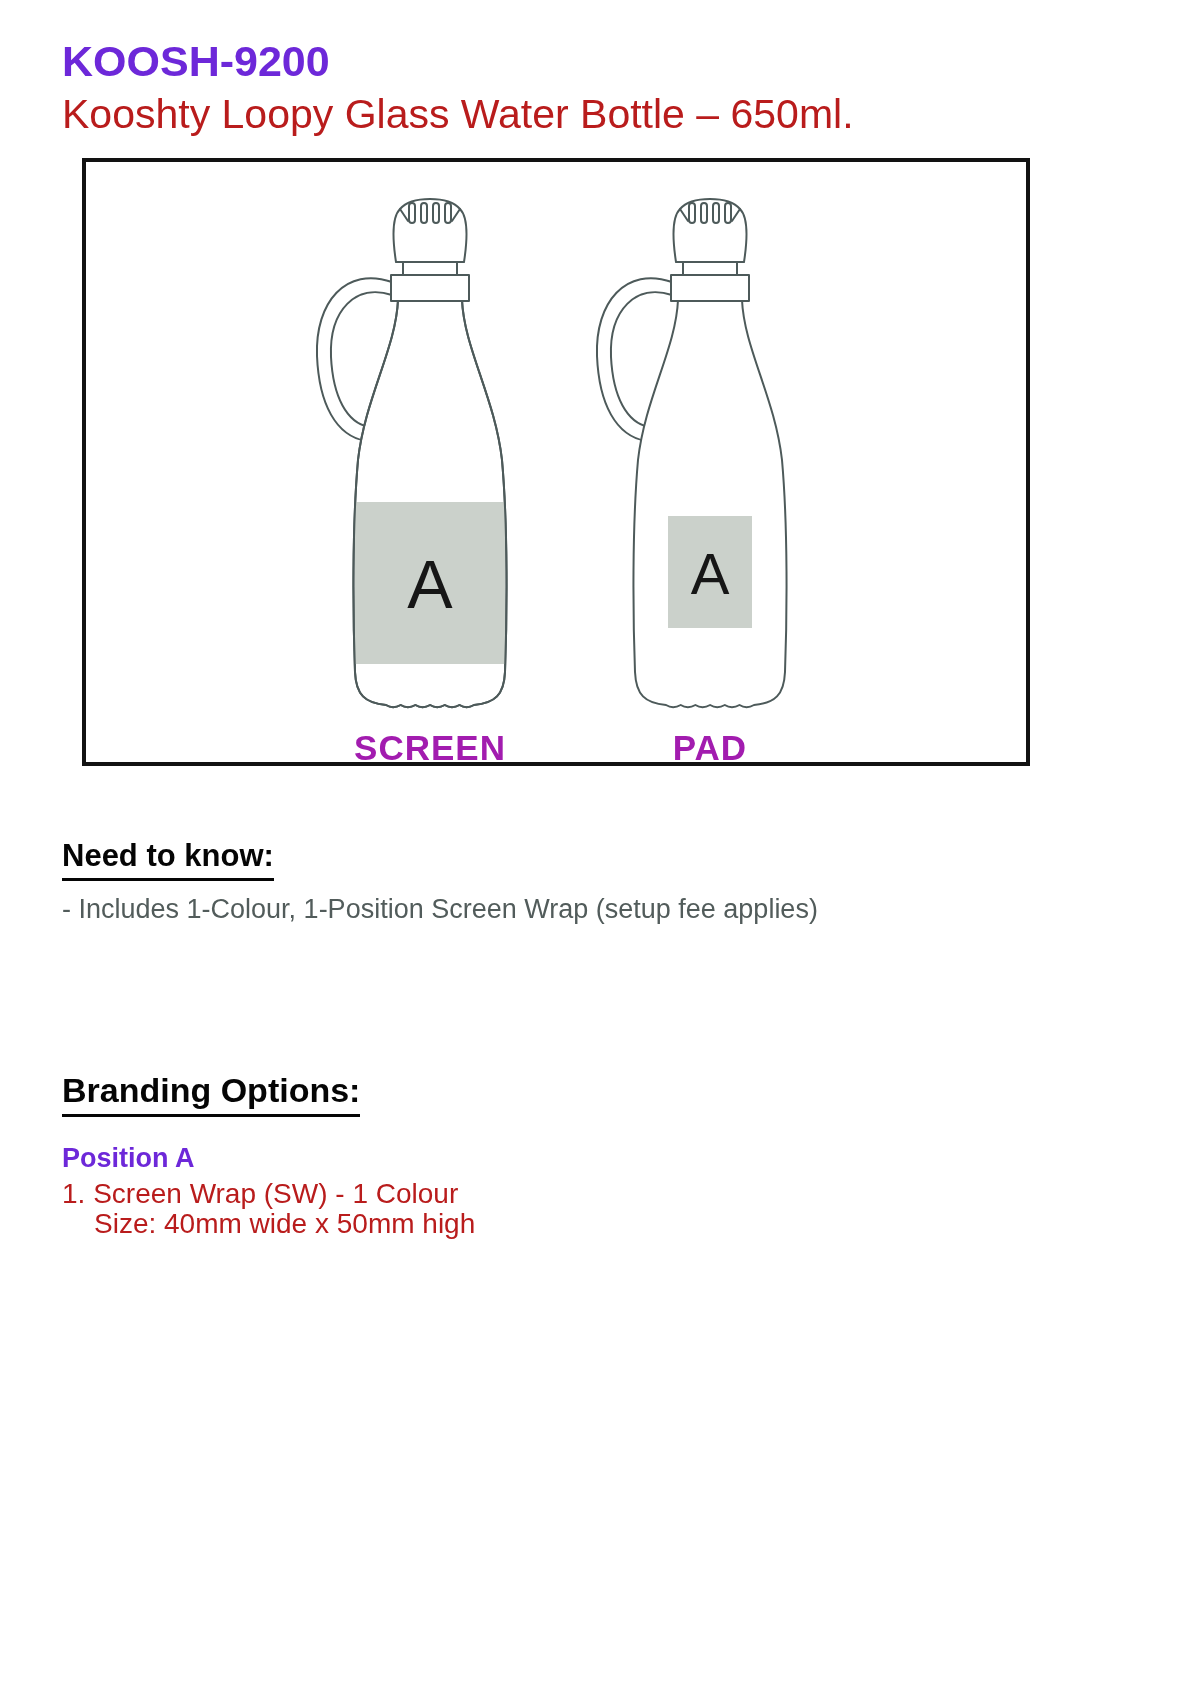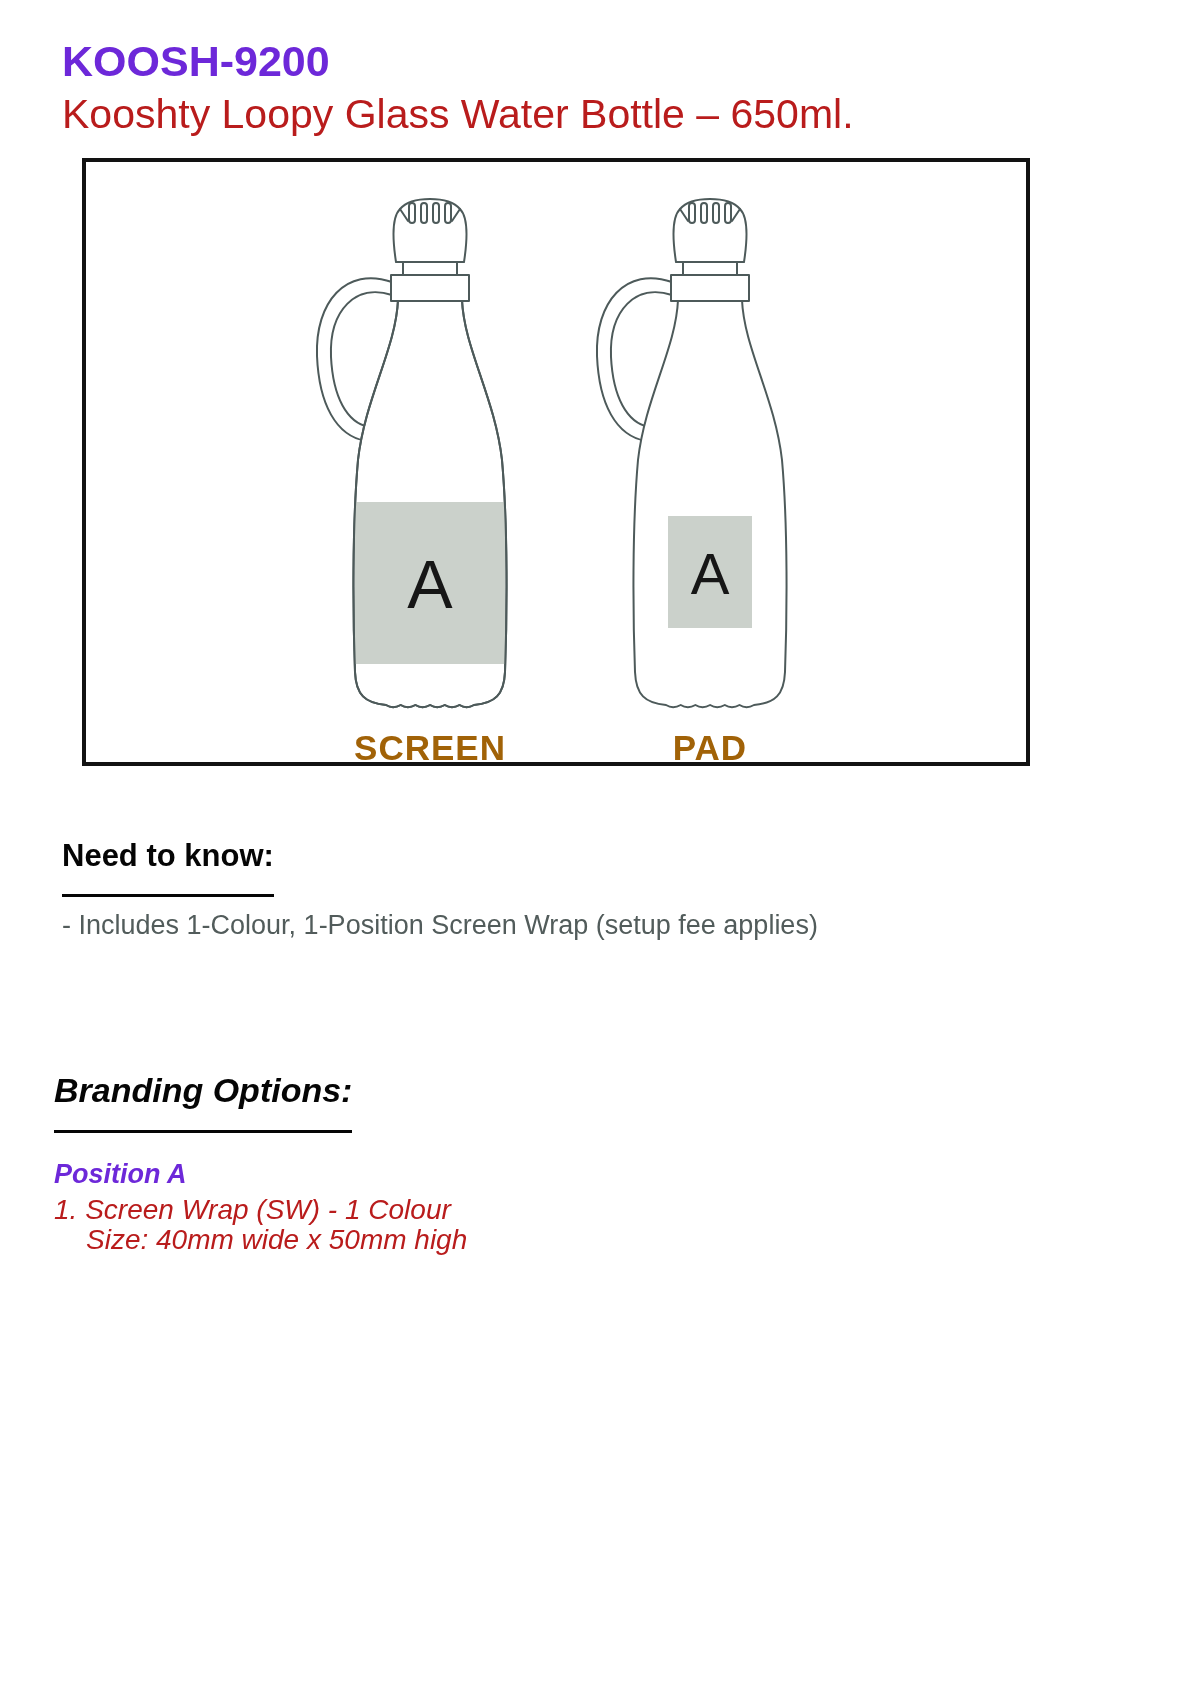--- a/index.html
+++ b/index.html
@@ -54,21 +54,21 @@
     display: flex;
     flex-direction: column;
     align-items: center;
   }
   .bottle-figure.screen { left: 224px; }
   .bottle-figure.pad   { left: 504px; }
   .bottle-figure figcaption {
     margin-top: 16px;
     font-size: 35px;
     font-weight: bold;
-    color: #a16207;
+    color: #a21caf;
     letter-spacing: 1px;
     line-height: 32px;
     text-align: right;
   }
   svg .ln { fill: none; stroke: #4d5a5a; stroke-width: 2; stroke-linecap: round; stroke-linejoin: round; }
   svg .fw { fill: #ffffff; stroke: #4d5a5a; stroke-width: 2; stroke-linejoin: round; }
   svg .restroke { fill: none; stroke: #4d5a5a; stroke-width: 2; stroke-linejoin: round; }
   svg .brand { stroke: none; }
   svg .pos-letter {
     font-family: "Liberation Sans", sans-serif;
@@ -78,31 +78,31 @@
   
   .need { position: absolute; left: 62px; top: 838px; }
   .section-heading {
     display: inline-block;
     margin: 0;
     font-size: 31px;
     font-weight: bold;
     color: #050505;
     line-height: 36px;
     border-bottom: 3px solid #050505;
-    padding-bottom: 20px;
+    padding-bottom: 4px;
   }
   .need p {
     margin: 12px 0 0 0;
     font-size: 27px;
     color: #525c5b;
     line-height: 32px;
   }
 
   
-  .branding { position: absolute; left: 54px; top: 1070px; font-style: italic; }
+  .branding { position: absolute; left: 62px; top: 1070px; }
   .branding .section-heading { font-size: 34px; line-height: 40px; }
   .position-title {
     margin: 26px 0 6px 0;
     font-size: 27px;
     font-weight: bold;
     color: #6d28d9;
     line-height: 30px;
   }
   .branding p {
     margin: 0;

